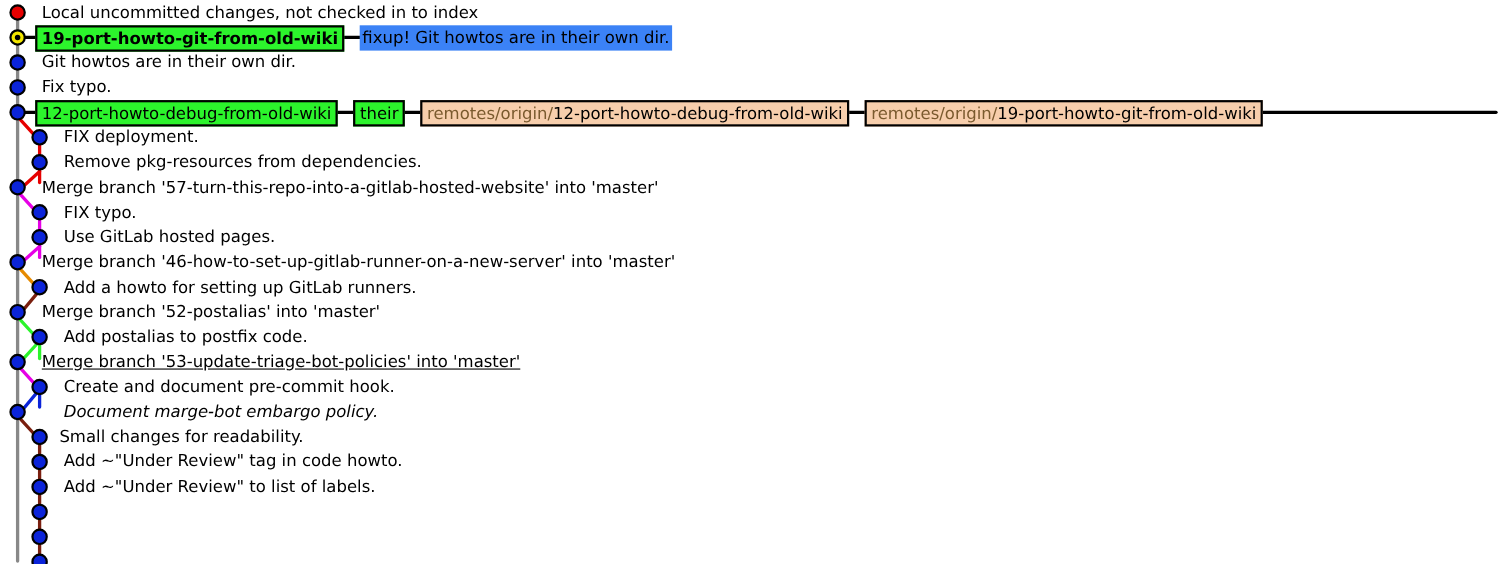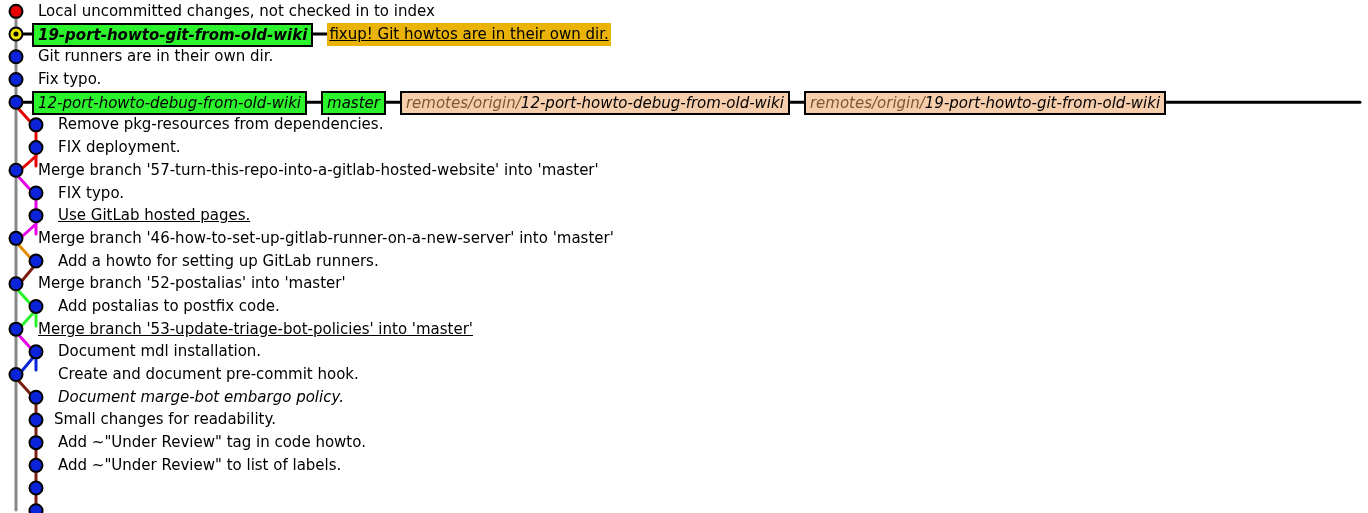--- a/index.html
+++ b/index.html
@@ -3,22 +3,22 @@
 <meta charset="utf-8">
 <style>
   html,body{margin:0;padding:0;background:#fff;font-family:"DejaVu Sans","Liberation Sans",Arial,sans-serif;font-size:15px;color:#000;}
   .viewport{position:relative;width:1368px;height:513px;overflow:hidden;}
   svg.graph{position:absolute;left:0;top:0;}
   .dot{stroke:#000;stroke-width:2px;}
   .rows{position:absolute;left:0;top:0;width:100%;}
   .row{position:relative;height:22.7px;line-height:22.7px;white-space:nowrap;}
   .row .cells{position:absolute;top:0;display:flex;align-items:center;gap:14px;}
   .msg{display:inline-block;padding:0 2px;}
-  .msg.sel{background:#eab308;text-decoration:underline;}
-  .ref{display:inline-block;border:2px solid #000;padding:0 4px;height:20px;line-height:20px;font-weight:400;font-style:italic;}
+  .msg.sel{background:#3b82f6;}
+  .ref{display:inline-block;border:2px solid #000;padding:0 4px;height:20px;line-height:20px;font-weight:400;}
   .ref.bold{font-weight:700;}
   .ref.green{background:#2cf42c;}
   .ref.peach{background:#f7ceac;}
   .ref .pfx{color:#7a5a2e;}
 </style>
 </head>
 <body>
 <div class="viewport">
 
 <svg class="graph" width="1368" height="513">
@@ -73,58 +73,58 @@
         </div>
       </div>
       <div class="row">
         <div class="cells" style="left: 32px;">
           <span class="ref green bold"><span>19-port-howto-git-from-old-wiki</span></span>
           <span class="msg sel">fixup! Git howtos are in their own dir.</span>
         </div>
       </div>
       <div class="row">
         <div class="cells" style="left: 36px;">
-          <span class="msg">Git runners are in their own dir.</span>
+          <span class="msg">Git howtos are in their own dir.</span>
         </div>
       </div>
       <div class="row">
         <div class="cells" style="left: 36px;">
           <span class="msg">Fix typo.</span>
         </div>
       </div>
       <div class="row">
         <div class="cells" style="left: 32px;">
           <span class="ref green"><span>12-port-howto-debug-from-old-wiki</span></span>
-          <span class="ref green"><span>master</span></span>
+          <span class="ref green"><span>their</span></span>
           <span class="ref peach"><span class="pfx">remotes/origin/</span><span>12-port-howto-debug-from-old-wiki</span></span>
           <span class="ref peach"><span class="pfx">remotes/origin/</span><span>19-port-howto-git-from-old-wiki</span></span>
         </div>
       </div>
       <div class="row">
         <div class="cells" style="left: 56px;">
-          <span class="msg">Remove pkg-resources from dependencies.</span>
+          <span class="msg">FIX deployment.</span>
         </div>
       </div>
       <div class="row">
         <div class="cells" style="left: 56px;">
-          <span class="msg">FIX deployment.</span>
+          <span class="msg">Remove pkg-resources from dependencies.</span>
         </div>
       </div>
       <div class="row">
         <div class="cells" style="left: 36px;">
           <span class="msg">Merge branch '57-turn-this-repo-into-a-gitlab-hosted-website' into 'master'</span>
         </div>
       </div>
       <div class="row">
         <div class="cells" style="left: 56px;">
           <span class="msg">FIX typo.</span>
         </div>
       </div>
       <div class="row">
-        <div class="cells" style="left: 56px; text-decoration: underline;">
+        <div class="cells" style="left: 56px;">
           <span class="msg">Use GitLab hosted pages.</span>
         </div>
       </div>
       <div class="row">
         <div class="cells" style="left: 36px;">
           <span class="msg">Merge branch '46-how-to-set-up-gitlab-runner-on-a-new-server' into 'master'</span>
         </div>
       </div>
       <div class="row">
         <div class="cells" style="left: 56px;">
@@ -137,25 +137,20 @@
         </div>
       </div>
       <div class="row">
         <div class="cells" style="left: 56px;">
           <span class="msg">Add postalias to postfix code.</span>
         </div>
       </div>
       <div class="row">
         <div class="cells" style="left: 36px; text-decoration: underline;">
           <span class="msg">Merge branch '53-update-triage-bot-policies' into 'master'</span>
-        </div>
-      </div>
-      <div class="row">
-        <div class="cells" style="left: 56px;">
-          <span class="msg">Document mdl installation.</span>
         </div>
       </div>
       <div class="row">
         <div class="cells" style="left: 56px;">
           <span class="msg">Create and document pre-commit hook.</span>
         </div>
       </div>
       <div class="row">
         <div class="cells" style="left: 56px; font-style: italic;">
           <span class="msg">Document marge-bot embargo policy.</span>

